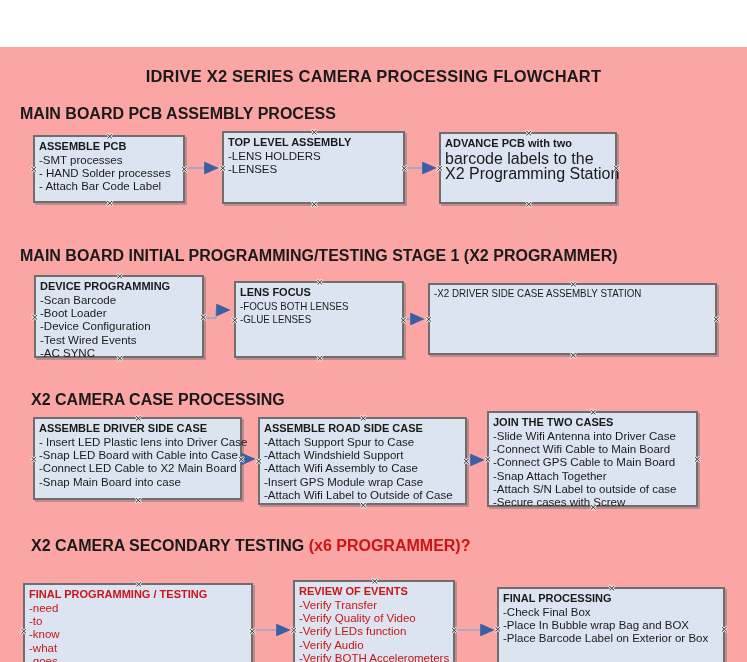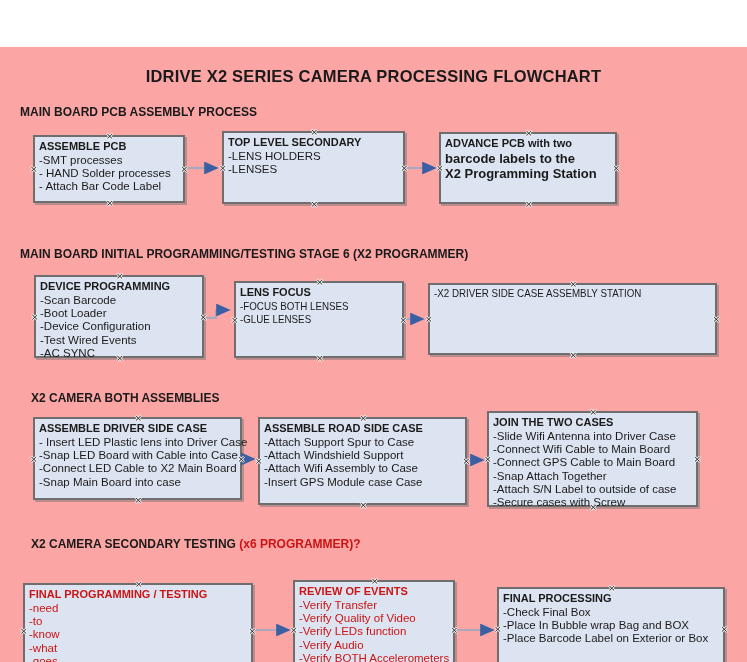--- a/index.html
+++ b/index.html
@@ -7,68 +7,68 @@
     position:relative;width:747px;height:662px;background:#fca5a5;
     font-family:"Liberation Sans","DejaVu Sans",sans-serif;color:#1a1a1a;
     overflow:hidden;
     margin-top:47px;
   }
   .page-title{
     position:absolute;top:20px;left:0;width:747px;text-align:center;
     font-size:16.5px;font-weight:bold;letter-spacing:.2px;
   }
   .sec-header{
-    position:absolute;font-size:12px;font-weight:bold;white-space:nowrap;
+    position:absolute;font-size:16px;font-weight:bold;white-space:nowrap;
   }
   .sec-header .red{color:#cc1414;}
   .fc-box{
     position:absolute;background:#dce4f1;border:2px solid #6e6e6e;
     box-shadow:2px 2px 0 rgba(110,110,110,.45);
     box-sizing:border-box;padding:2px 4px 0 4px;overflow:visible;
   }
   .box-title{font-size:11px;font-weight:bold;line-height:15px;white-space:nowrap;}
   .line{font-size:11.5px;line-height:13.2px;white-space:nowrap;}
   .red-box .box-title,.red-box .line{color:#cc1414;}
-  .bold-lines .line{font-weight:bold;font-size:13px;line-height:15px;}
+  .bold-lines .line{font-weight:normal;font-size:16px;line-height:15px;}
   .narrow-lines .line{transform:scaleX(.85);transform-origin:0 50%;}
   .mk{
     position:absolute;font:400 9px "DejaVu Sans",sans-serif;color:#1a1a1a;line-height:8px;
     text-shadow:-1px 0 0 #fff,1px 0 0 #fff,0 -1px 0 #fff,0 1px 0 #fff;z-index:3;
     font-style:normal;
   }
   .mk-t{top:-5px;left:50%;margin-left:-3px;}
   .mk-b{bottom:-6px;left:50%;margin-left:-3px;}
   .mk-l{left:-5px;top:50%;margin-top:-4px;}
   .mk-r{right:-5px;top:50%;margin-top:-4px;}
   .connectors{position:absolute;top:0;left:0;z-index:2;}
 </style>
 </head>
 <body>
 
 <div class="canvas">
 
   <div class="page-title">IDRIVE X2  SERIES CAMERA PROCESSING FLOWCHART</div>
 
   <div class="sec-header" style="left:20px;top:58px;">MAIN BOARD PCB ASSEMBLY PROCESS</div>
-  <div class="sec-header" style="left:20px;top:200px;">MAIN BOARD INITIAL PROGRAMMING/TESTING STAGE 6 (X2 PROGRAMMER)</div>
-  <div class="sec-header" style="left:31px;top:344px;">X2 CAMERA BOTH ASSEMBLIES</div>
+  <div class="sec-header" style="left:20px;top:200px;">MAIN BOARD INITIAL PROGRAMMING/TESTING STAGE 1 (X2 PROGRAMMER)</div>
+  <div class="sec-header" style="left:31px;top:344px;">X2 CAMERA CASE PROCESSING</div>
   <div class="sec-header" style="left:31px;top:490px;"><span>X2 CAMERA SECONDARY TESTING </span><span class="red">(x6 PROGRAMMER)?</span></div>
 
   <div class="fc-box" style="left:33px;top:88px;width:152px;height:68px;">
     <div class="box-title">ASSEMBLE PCB</div>
     <div class="line">-SMT processes</div>
     <div class="line">- HAND Solder processes</div>
     <div class="line">- Attach Bar Code Label</div>
   <i class="mk mk-t">×</i>
       <i class="mk mk-b">×</i>
       <i class="mk mk-l">×</i>
       <i class="mk mk-r">×</i>
     </div>
   <div class="fc-box" style="left:222px;top:84px;width:183px;height:73px;">
-    <div class="box-title">TOP LEVEL SECONDARY</div>
+    <div class="box-title">TOP LEVEL ASSEMBLY</div>
     <div class="line">-LENS HOLDERS</div>
     <div class="line">-LENSES</div>
   <i class="mk mk-t">×</i>
       <i class="mk mk-b">×</i>
       <i class="mk mk-l">×</i>
       <i class="mk mk-r">×</i>
     </div>
   <div class="fc-box bold-lines" style="left:439px;top:85px;width:178px;height:72px;">
     <div class="box-title">ADVANCE PCB with two</div>
     <div class="line">barcode labels to the</div>
@@ -117,21 +117,22 @@
   <i class="mk mk-t">×</i>
       <i class="mk mk-b">×</i>
       <i class="mk mk-l">×</i>
       <i class="mk mk-r">×</i>
     </div>
   <div class="fc-box" style="left:258px;top:370px;width:209px;height:88px;">
     <div class="box-title">ASSEMBLE ROAD SIDE CASE</div>
     <div class="line">-Attach Support Spur to Case</div>
     <div class="line">-Attach Windshield Support</div>
     <div class="line">-Attach Wifi Assembly to Case</div>
-    <div class="line">-Insert GPS Module case Case</div>
+    <div class="line">-Insert GPS Module wrap Case</div>
+    <div class="line">-Attach Wifi Label to Outside of Case</div>
   <i class="mk mk-t">×</i>
       <i class="mk mk-b">×</i>
       <i class="mk mk-l">×</i>
       <i class="mk mk-r">×</i>
     </div>
   <div class="fc-box" style="left:487px;top:364px;width:211px;height:96px;">
     <div class="box-title">JOIN THE TWO CASES</div>
     <div class="line">-Slide Wifi Antenna into Driver Case</div>
     <div class="line">-Connect Wifi Cable to Main Board</div>
     <div class="line">-Connect GPS Cable to Main Board</div>

